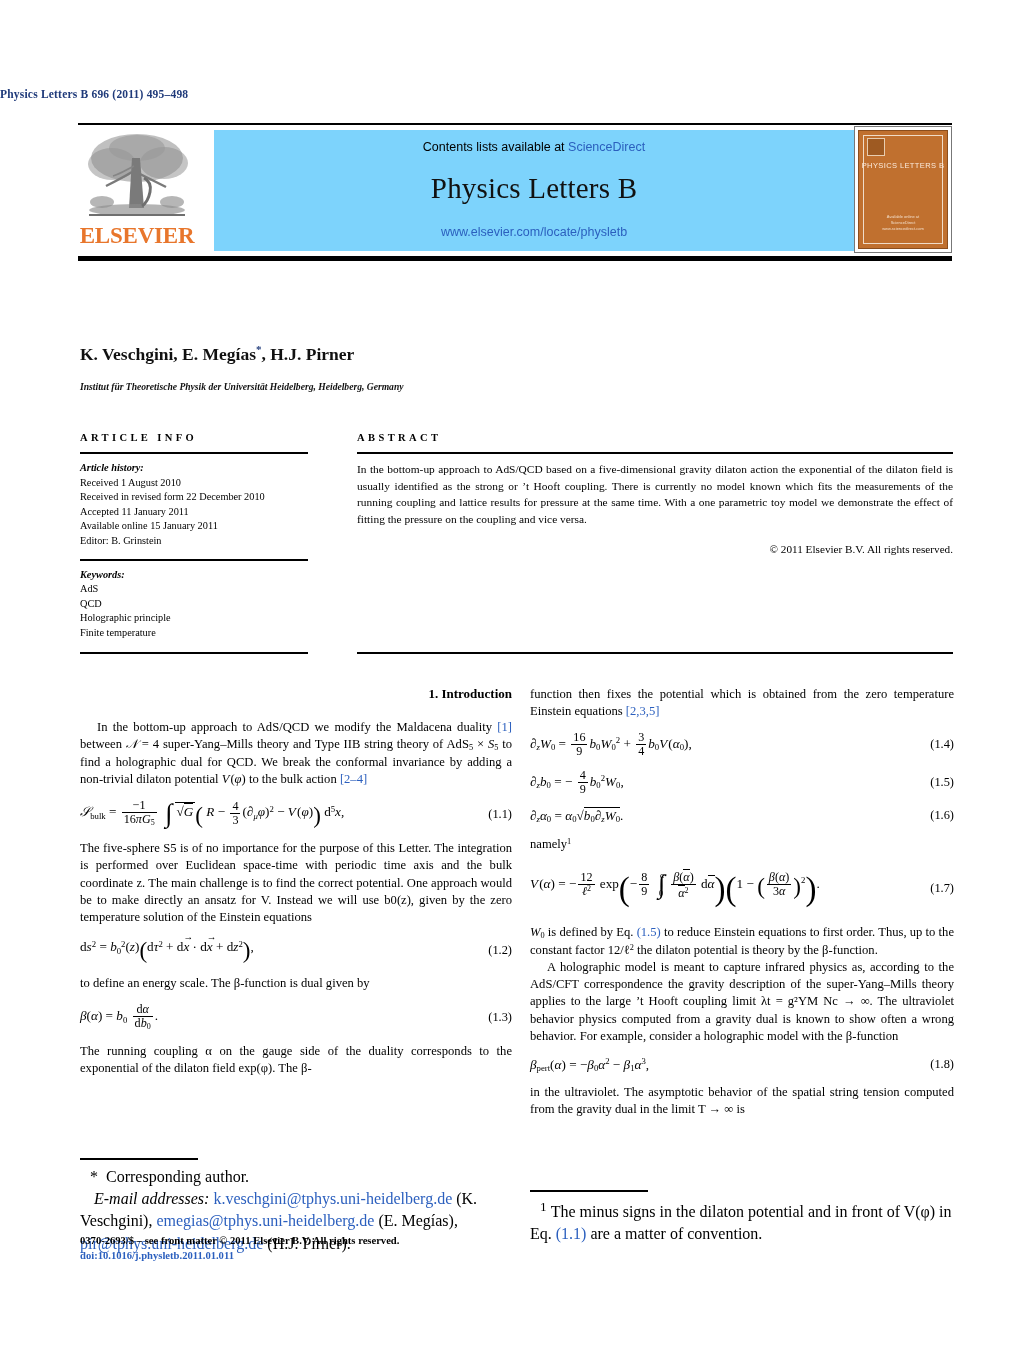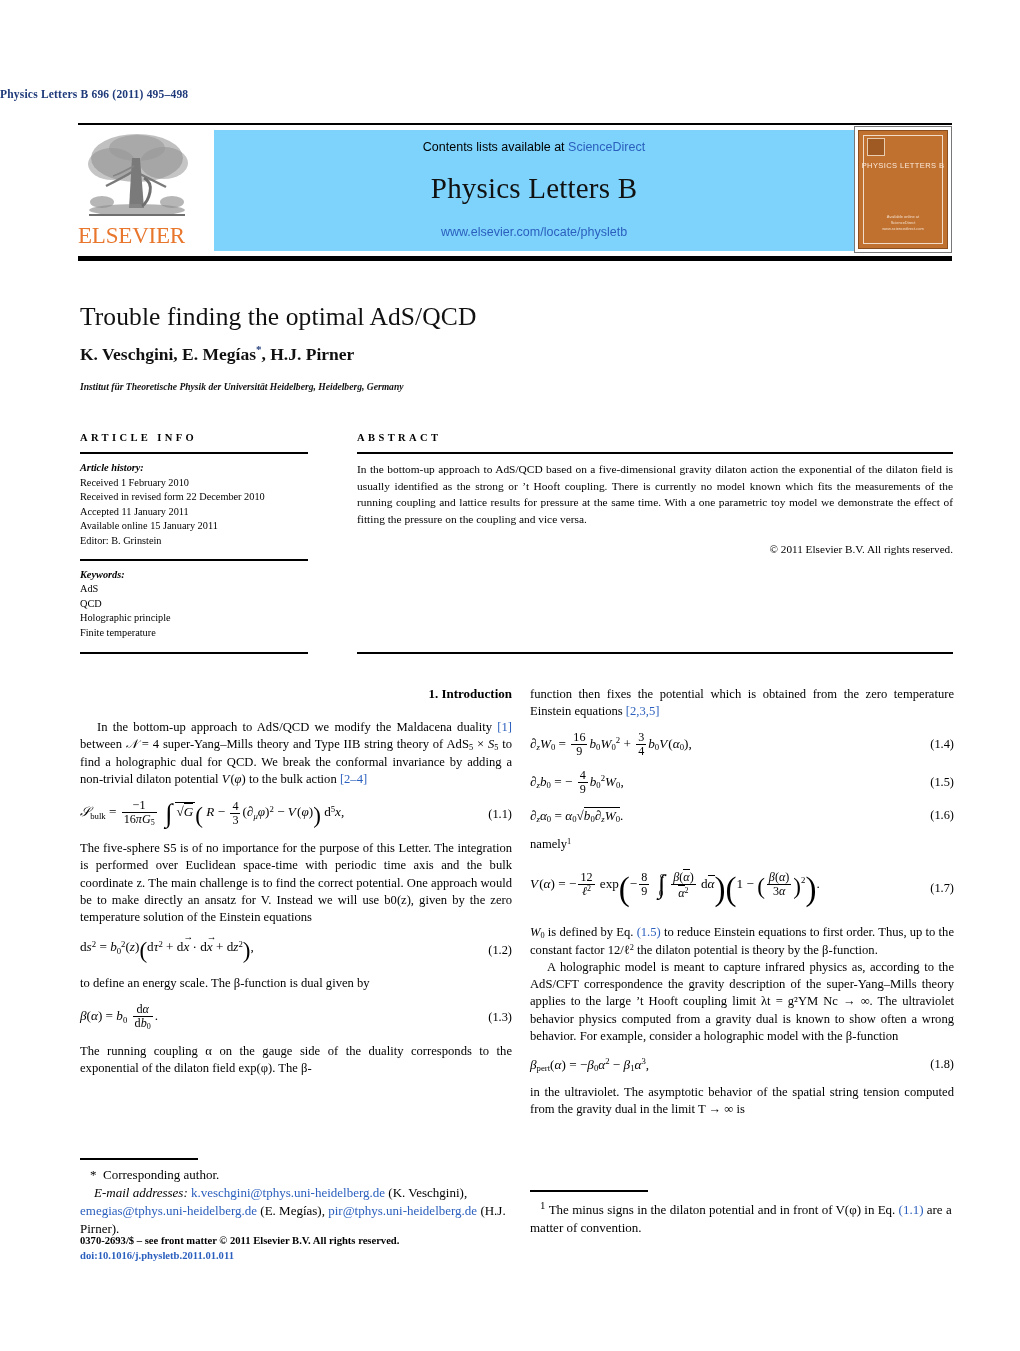--- a/index.html
+++ b/index.html
@@ -60,23 +60,24 @@
   }
   .tree {
     position: absolute;
     left: 4px; top: 0px;
     width: 110px; height: 95px;
   }
   .elsevier-word {
     position: absolute;
     left: 0; top: 93px;
     width: 118px;
+    text-align: center;
     font-family: "Liberation Serif", serif;
     font-size: 23px;
-    font-weight: normal;
+    font-weight: bold;
     color: #E8762C;
     letter-spacing: -0.2px;
   }
   .grey-panel {
     position: absolute;
     left: 136px; top: 2px;
     width: 640px; height: 121px;
     background: #7dd3fc;
   }
   .contents-line {
@@ -358,21 +359,21 @@
     position: absolute;
     left: 80px; top: 1158px;
     width: 432px;
   }
   .fn-rule {
     width: 118px; height: 1.6px; background: #000;
     margin-bottom: 6px;
   }
   .fn-text {
     font-family: "Liberation Serif", serif;
-    font-size: 13px;
+    font-size: 16px;
     line-height: 1.4;
   }
   .fn-text .it { font-style: italic; }
   .lnk { color: #2b5fbe; }
   .imprint {
     position: absolute;
     left: 80px; top: 1233px;
     width: 440px;
     font-family: "Liberation Serif", serif;
     font-size: 10.6px;
@@ -435,32 +436,31 @@
         <div class="cover-foot">
           <div>Available online at</div>
           <div>ScienceDirect</div>
           <div>www.sciencedirect.com</div>
         </div>
       </div>
     </div>
   </div>
   <div class="rule-bottom-thick"></div>
 
-  <div class="paper-title">Trouble finding the optimal AdS/QCD</div>
   <div class="authors">
     <span>K. Veschgini, E. Megías</span><sup>*</sup><span>, H.J. Pirner</span>
   </div>
   <div class="affiliation">Institut für Theoretische Physik der Universität Heidelberg, Heidelberg, Germany</div>
 
   <div class="info-col">
     <div class="sec-head">ARTICLE INFO</div>
     <div class="hr-thin"></div>
     <div class="info-block">
       <div class="it">Article history:</div>
-      <div>Received 1 February 2010</div>
+      <div>Received 1 August 2010</div>
       <div>Received in revised form 22 December 2010</div>
       <div>Accepted 11 January 2011</div>
       <div>Available online 15 January 2011</div>
       <div>Editor: B. Grinstein</div>
     </div>
     <div class="hr-thin2"></div>
     <div class="info-block">
       <div class="it">Keywords:</div>
       <div>AdS</div>
       <div>QCD</div>

